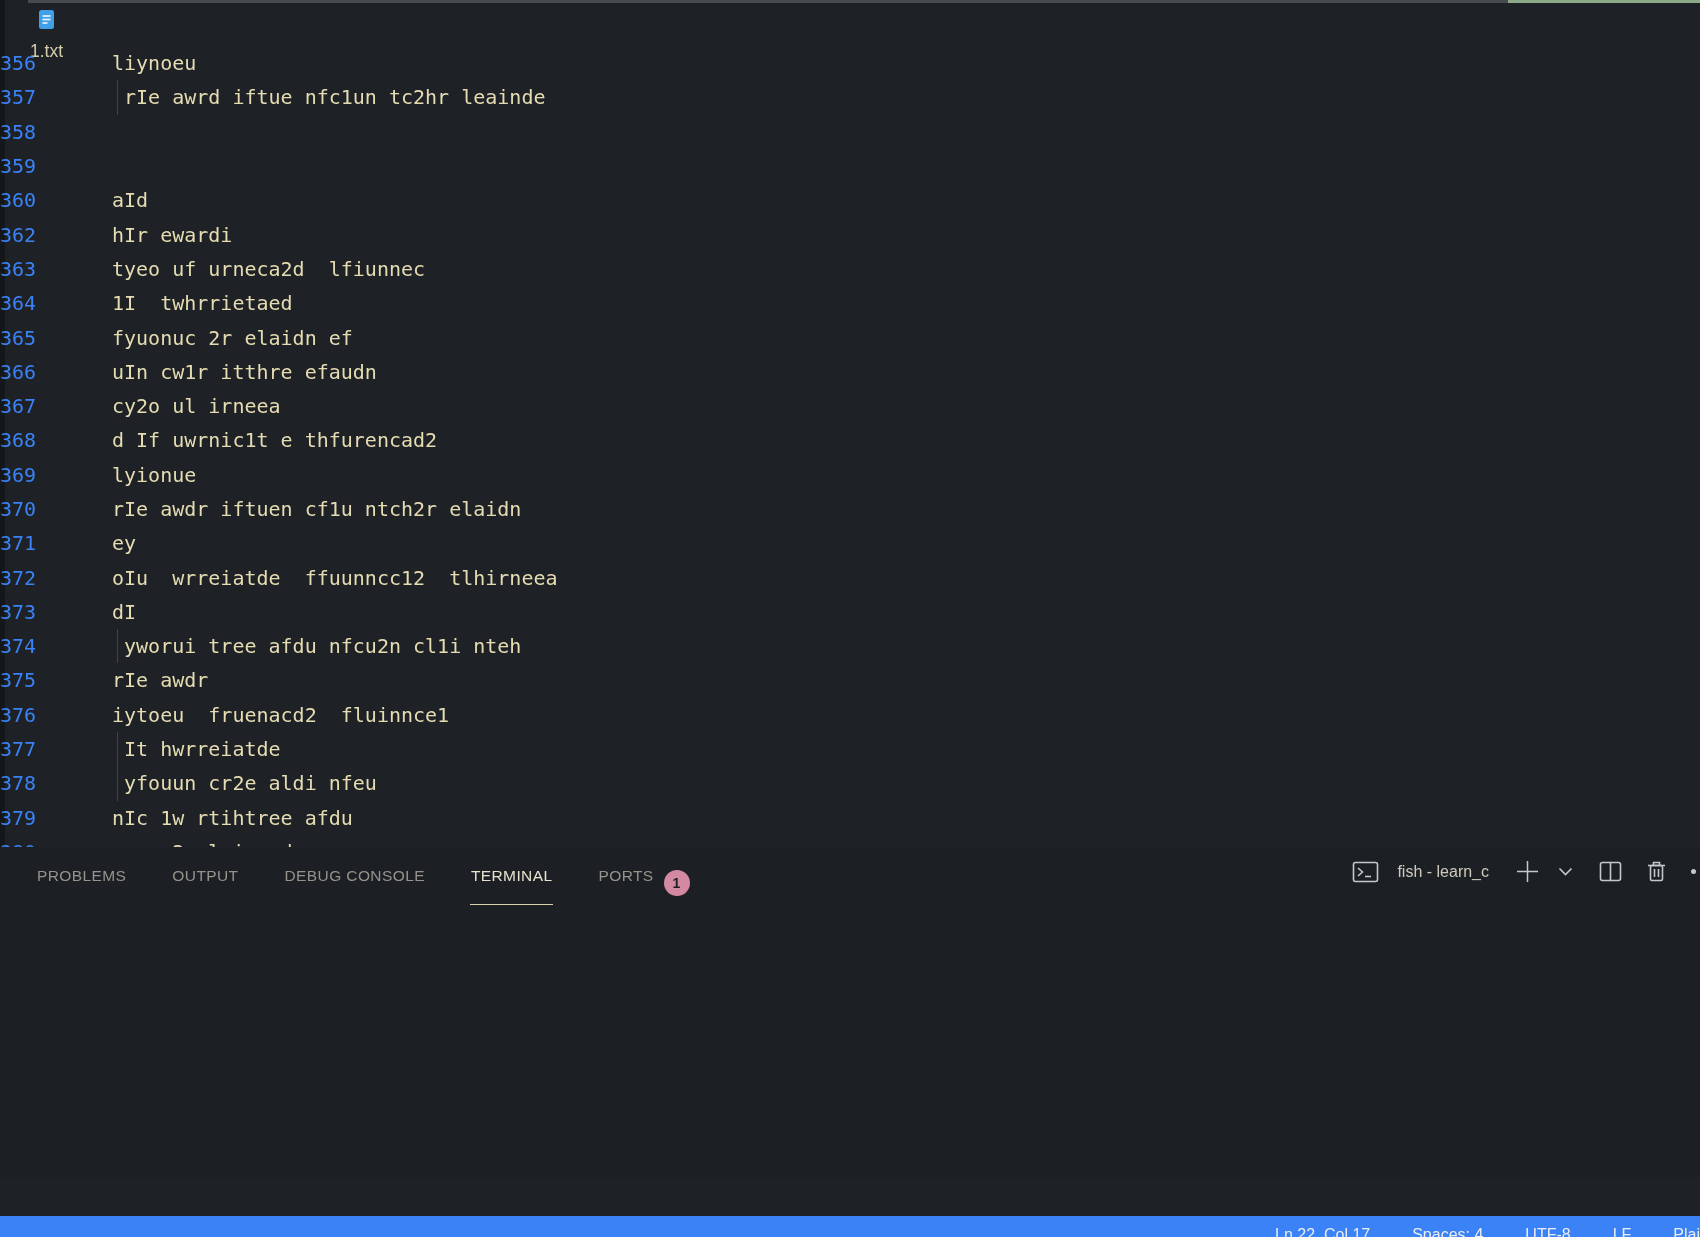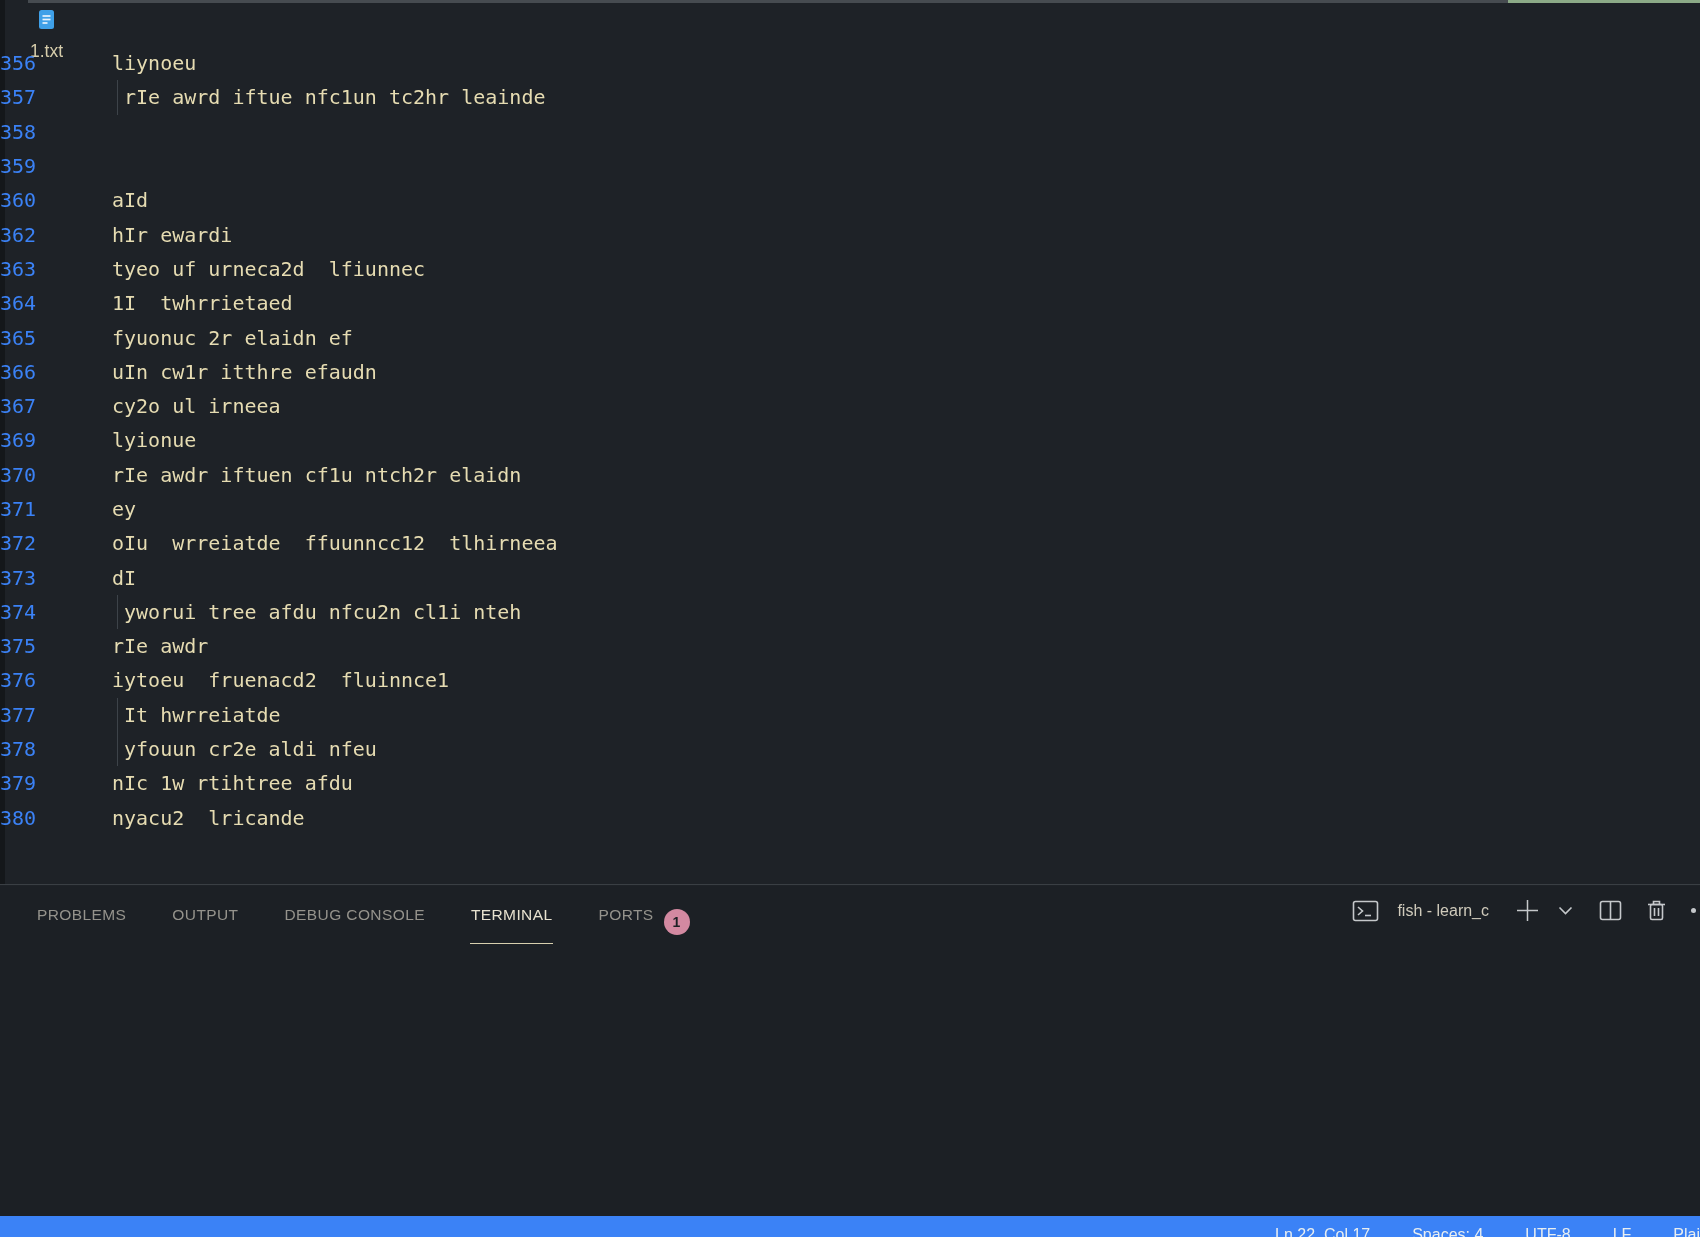--- a/index.html
+++ b/index.html
@@ -16,21 +16,21 @@
 
   
   .code{position:absolute;left:0;top:46px;width:1700px;height:838px;overflow:hidden;}
   .row{position:relative;display:flex;height:34.3px;align-items:center;}
   .ln{width:70px;text-align:left;color:#3b82f6;font:20px "DejaVu Sans Mono",monospace;flex:none;}
   .tx{padding-left:42px;white-space:pre;color:#e6dcb2;font:20px "DejaVu Sans Mono",monospace;}
   .row.guide::before{content:"";position:absolute;left:117px;top:0;bottom:0;width:1px;background:#3d4349;}
 
   
   .panel-border{position:absolute;left:0;top:884px;width:1700px;height:1px;background:#3a3f44;}
-  .panel{position:absolute;left:0;top:886px;width:1700px;height:331px;background:#1c2025;}
+  .panel{position:absolute;left:0;top:847px;width:1700px;height:331px;background:#1c2025;}
   .ptabs{position:absolute;left:36px;top:0;display:flex;gap:44px;}
   .ptab{color:#95938c;font-size:15.5px;letter-spacing:.4px;padding:20px 1px 9px;cursor:default;}
   .ptab.active{color:#e8e2cf;border-bottom:1.5px solid #d7cfae;}
   .pbadge{display:inline-flex;align-items:center;justify-content:center;width:26px;height:26px;
           border-radius:50%;background:#d389a1;color:#1d2125;font-size:14px;font-weight:bold;
           vertical-align:-7px;margin-left:10px;}
   .pright{position:absolute;right:4px;top:12px;display:flex;align-items:center;gap:18px;}
   .pright svg{flex:none;}
   .shell-label{color:#cfcabb;font-size:16px;margin-right:8px;}
   .dot{width:5px;height:5px;border-radius:50%;background:#c5c8cb;margin-left:6px;}
@@ -99,20 +99,24 @@
       </div>
       <div class="row">
         <span class="ln">366</span>
         <span class="tx">uIn cw1r itthre efaudn</span>
       </div>
       <div class="row">
         <span class="ln">367</span>
         <span class="tx">cy2o ul irneea</span>
       </div>
       <div class="row">
+        <span class="ln">368</span>
+        <span class="tx">d If uwrnic1t e thfurencad2</span>
+      </div>
+      <div class="row">
         <span class="ln">369</span>
         <span class="tx">lyionue</span>
       </div>
       <div class="row">
         <span class="ln">370</span>
         <span class="tx">rIe awdr iftuen cf1u ntch2r elaidn</span>
       </div>
       <div class="row">
         <span class="ln">371</span>
         <span class="tx">ey</span>

